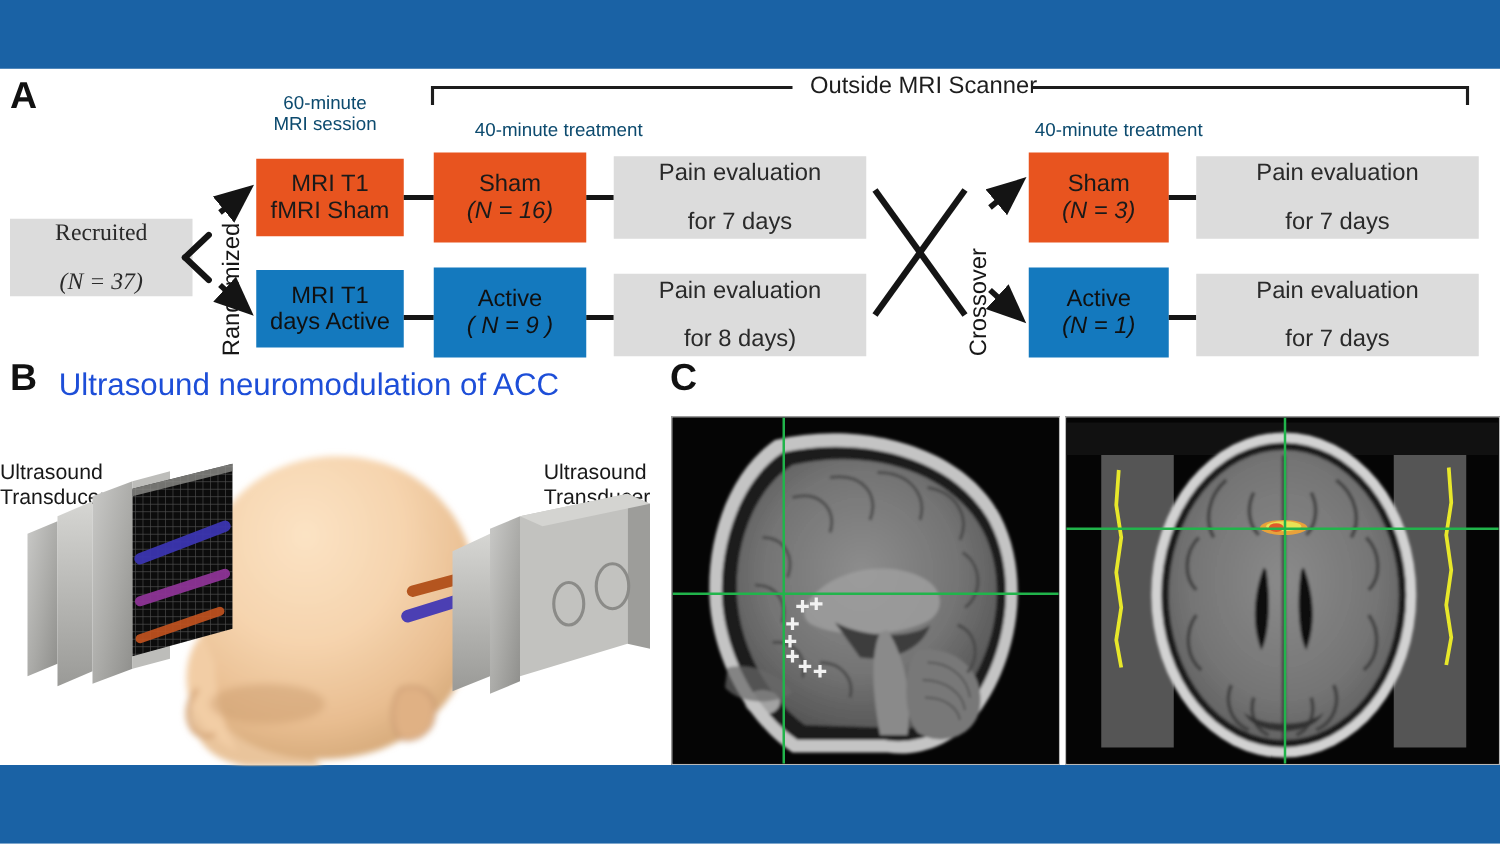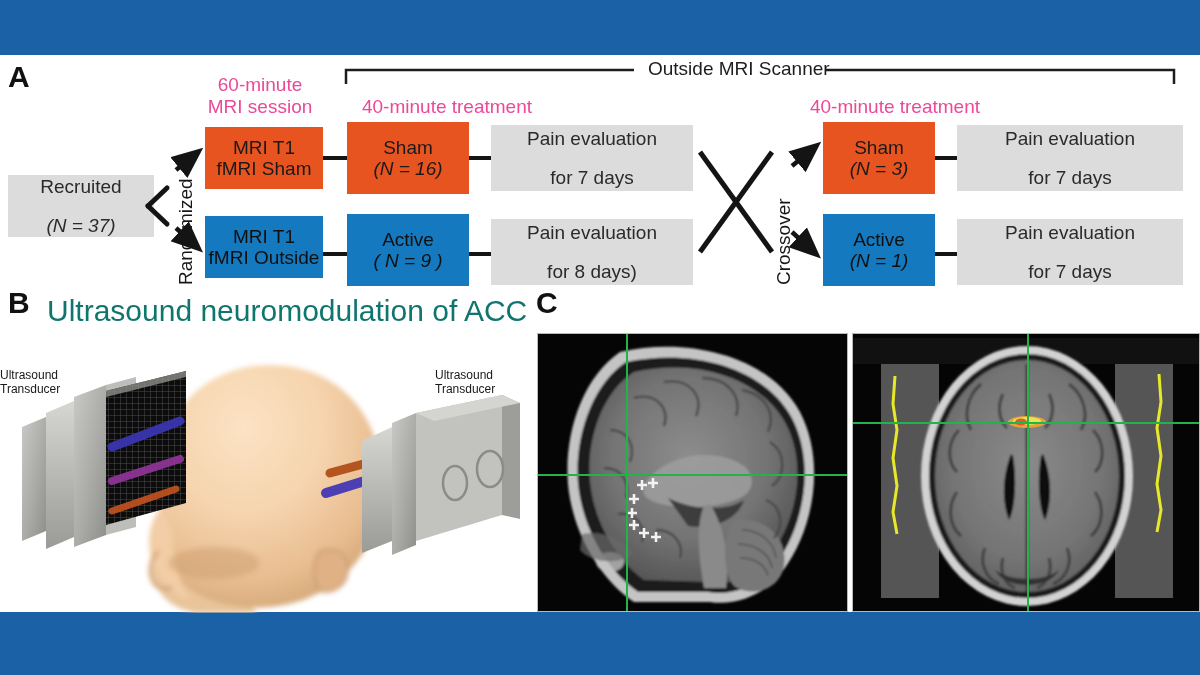--- a/index.html
+++ b/index.html
@@ -46,22 +46,22 @@
   }
   .fbox .l2 { display: block; }
   .fbox.gray   { background: #dcdcdc; color: #2a2a2a; gap: 17px; }
   .fbox.orange { background: #e8541f; color: #1a1a1a; }
   .fbox.blue   { background: #1479be; color: #101010; }
   .fbox i { font-style: italic; }
 
   
   .col-head {
     position: absolute;
-    font-size: 19px;
-    color: #ec4899;
+    font-size: 15px;
+    color: #0c4a6e;
     text-align: center;
     line-height: 1.15;
   }
 
   
   .hline {
     position: absolute;
     height: 4px;
     background: #151515;
   }
@@ -90,27 +90,27 @@
     font-size: 19px;
     color: #1d1d1d;
     background: #ffffff;
     padding: 0 8px;
     white-space: nowrap;
   }
 
   
   .b-title {
     position: absolute;
-    font-size: 30px;
-    color: #0f766e;
+    font-size: 25px;
+    color: #1d4ed8;
     white-space: nowrap;
   }
   .b-lab {
     position: absolute;
-    font-size: 12px;
+    font-size: 17px;
     color: #181818;
     line-height: 1.18;
   }
 
   
   .head-wrap { position: absolute; left: 0; top: 355px; width: 530px; height: 258px; }
 
   
   .mri-frame {
     position: absolute;
@@ -136,21 +136,21 @@
 
   <div class="bracket-label" style="left:640px; top:58px;">Outside MRI Scanner</div>
 
   <div class="col-head" style="left:190px; top:74px; width:140px;">
     <span>60-minute</span><br>
     <span>MRI session</span>
   </div>
   <div class="col-head" style="left:332px; top:96px; width:230px;">40-minute treatment</div>
   <div class="col-head" style="left:780px; top:96px; width:230px;">40-minute treatment</div>
 
-  <div class="fbox gray" style="left:8px; top:175px; width:146px; height:62px;">
+  <div class="fbox gray" style="left:8px; top:175px; width:146px; height:62px;font-family:Liberation Serif, serif;">
     <span>Recruited</span>
     <i class="l2">(N = 37)</i>
   </div>
 
   <div class="vlabel" style="left:175px; top:285px;">Randomized</div>
   <div class="vlabel" style="left:773px; top:285px;">Crossover</div>
 
   <div class="fbox orange" style="left:205px; top:127px; width:118px; height:62px;">
     <span>MRI T1</span>
     <span class="l2">fMRI Sham</span>
@@ -170,21 +170,21 @@
     <i class="l2">(N = 3)</i>
   </div>
   <div class="hline" style="left:935px; top:156px; width:22px;"></div>
   <div class="fbox gray" style="left:957px; top:125px; width:226px; height:66px;">
     <span>Pain evaluation</span>
     <span class="l2">for 7 days</span>
   </div>
 
   <div class="fbox blue" style="left:205px; top:216px; width:118px; height:62px;">
     <span>MRI T1</span>
-    <span class="l2">fMRI Outside</span>
+    <span class="l2">days Active</span>
   </div>
   <div class="hline" style="left:323px; top:252px; width:24px;"></div>
   <div class="fbox blue" style="left:347px; top:214px; width:122px; height:72px;">
     <span>Active</span>
     <i class="l2">( N = 9 )</i>
   </div>
   <div class="hline" style="left:469px; top:252px; width:22px;"></div>
   <div class="fbox gray" style="left:491px; top:219px; width:202px; height:66px;">
     <span>Pain evaluation</span>
     <span class="l2">for 8 days)</span>

